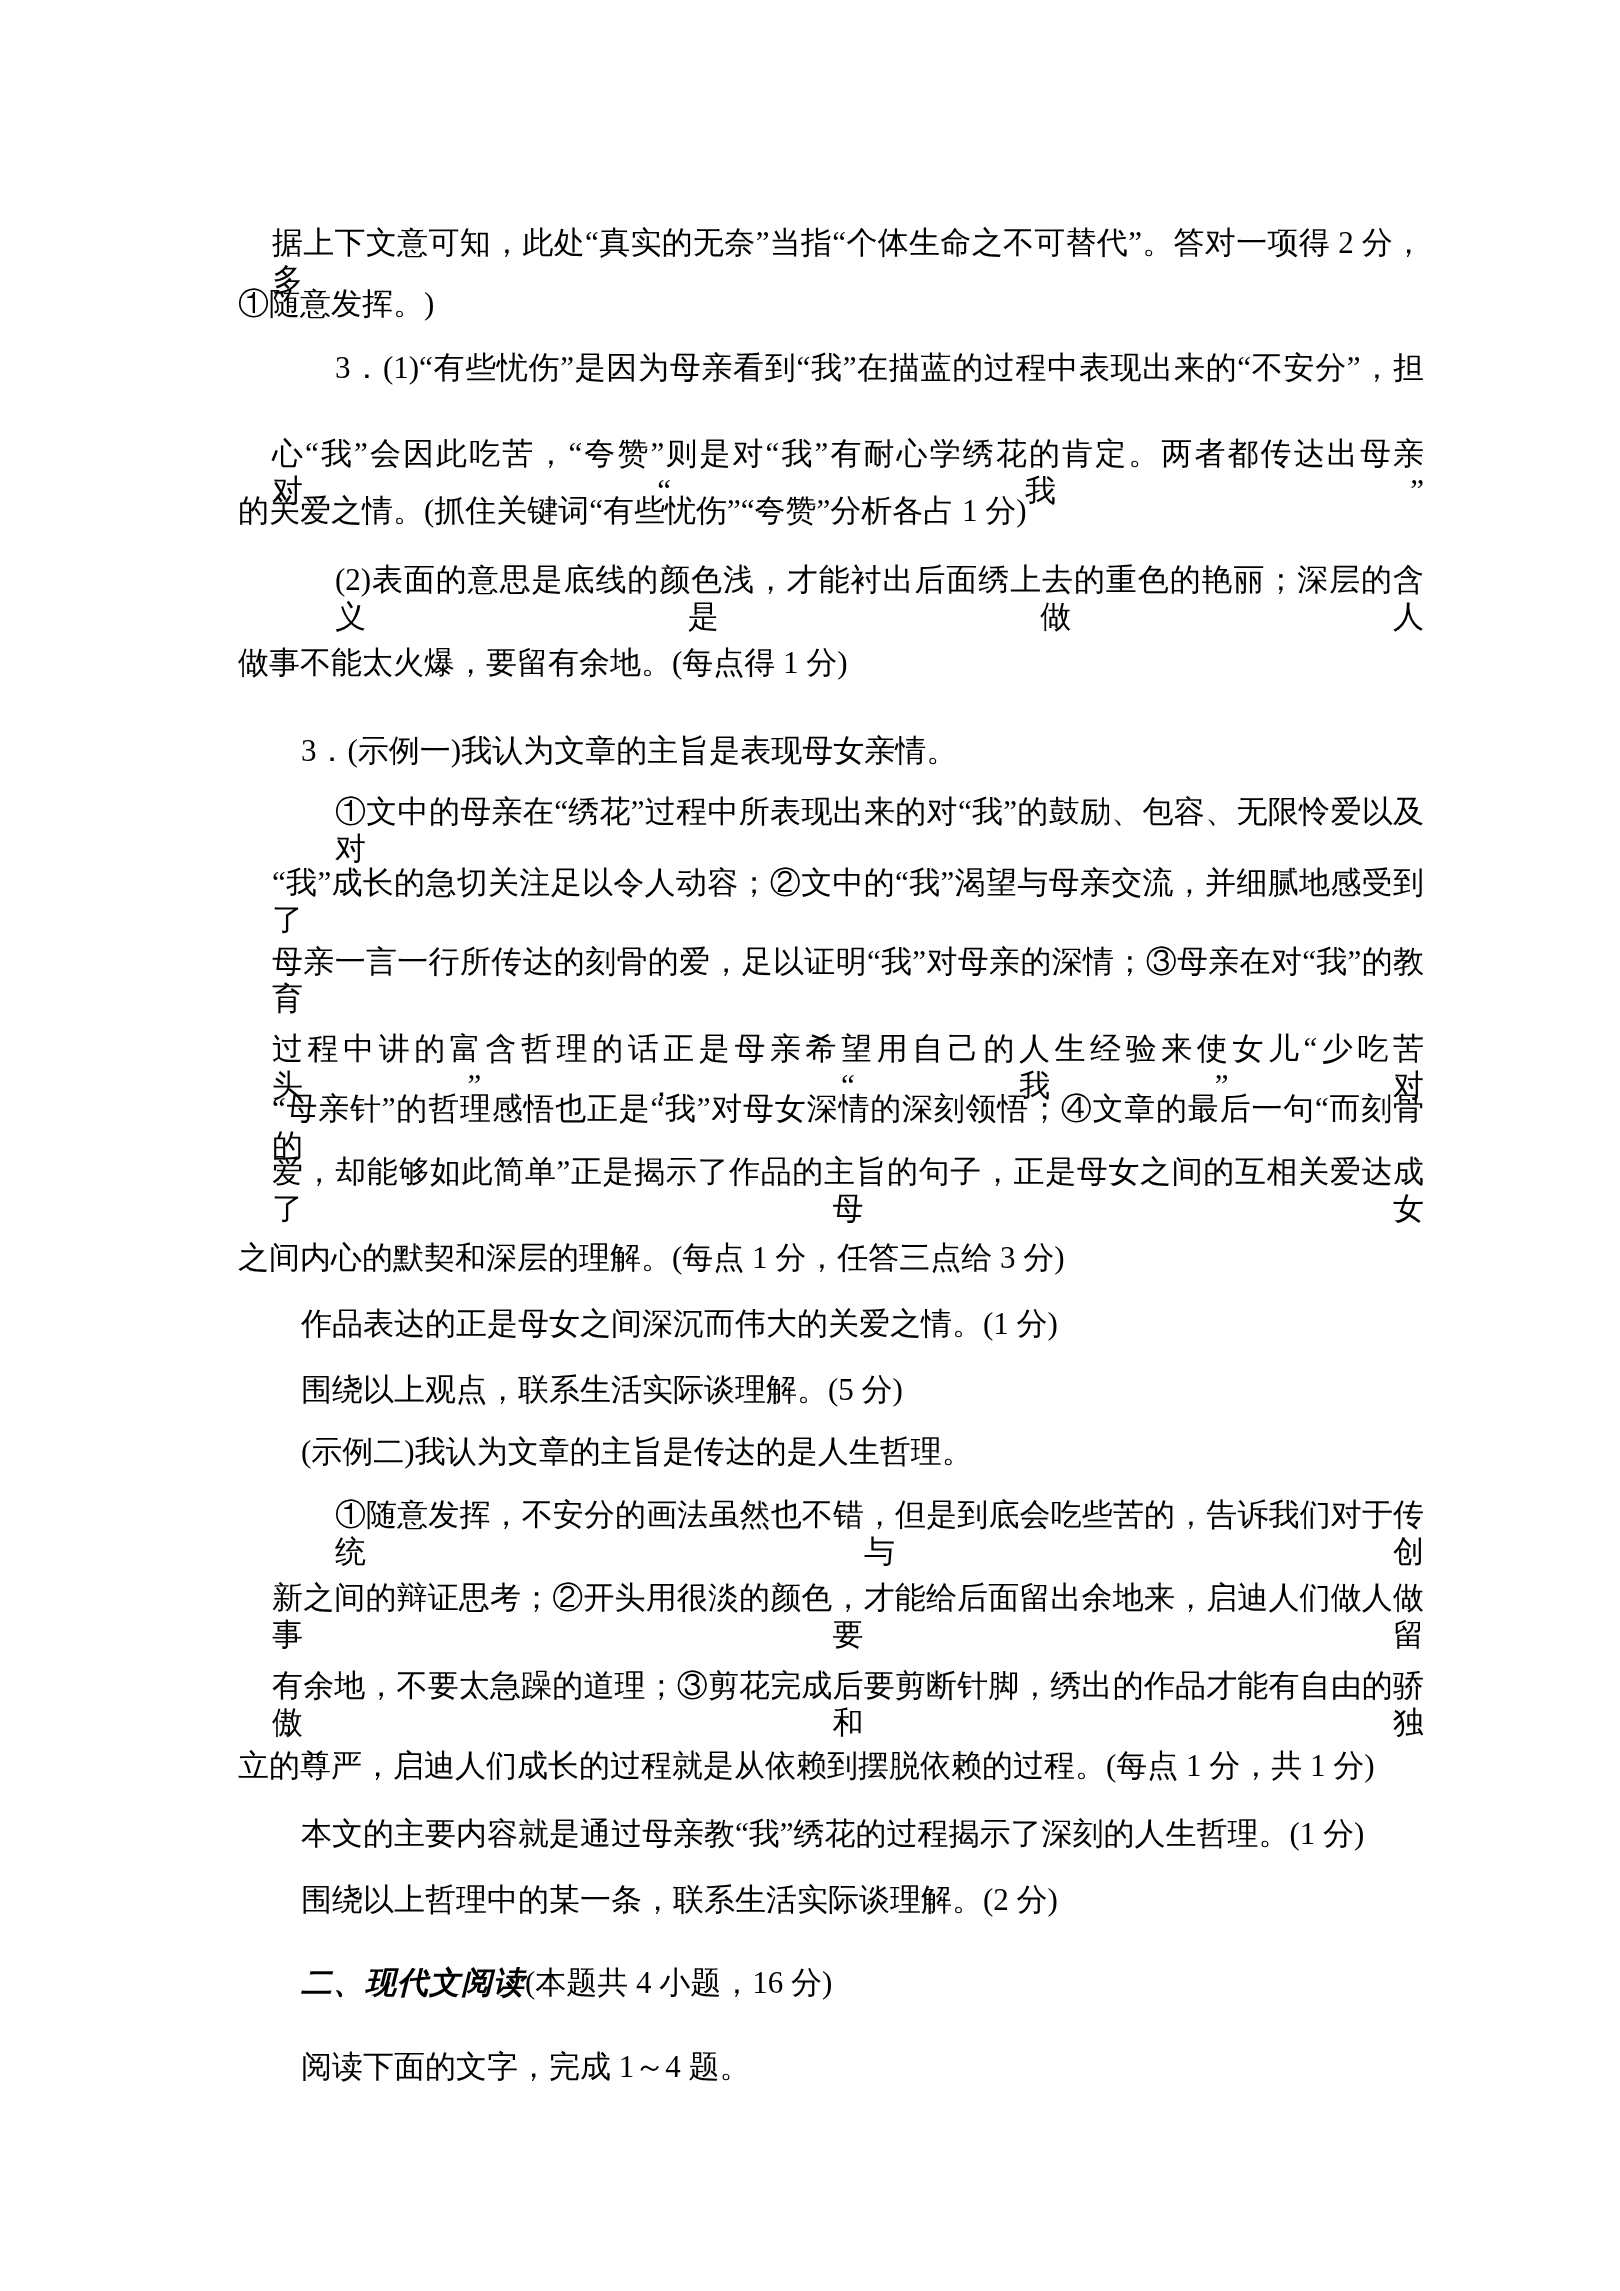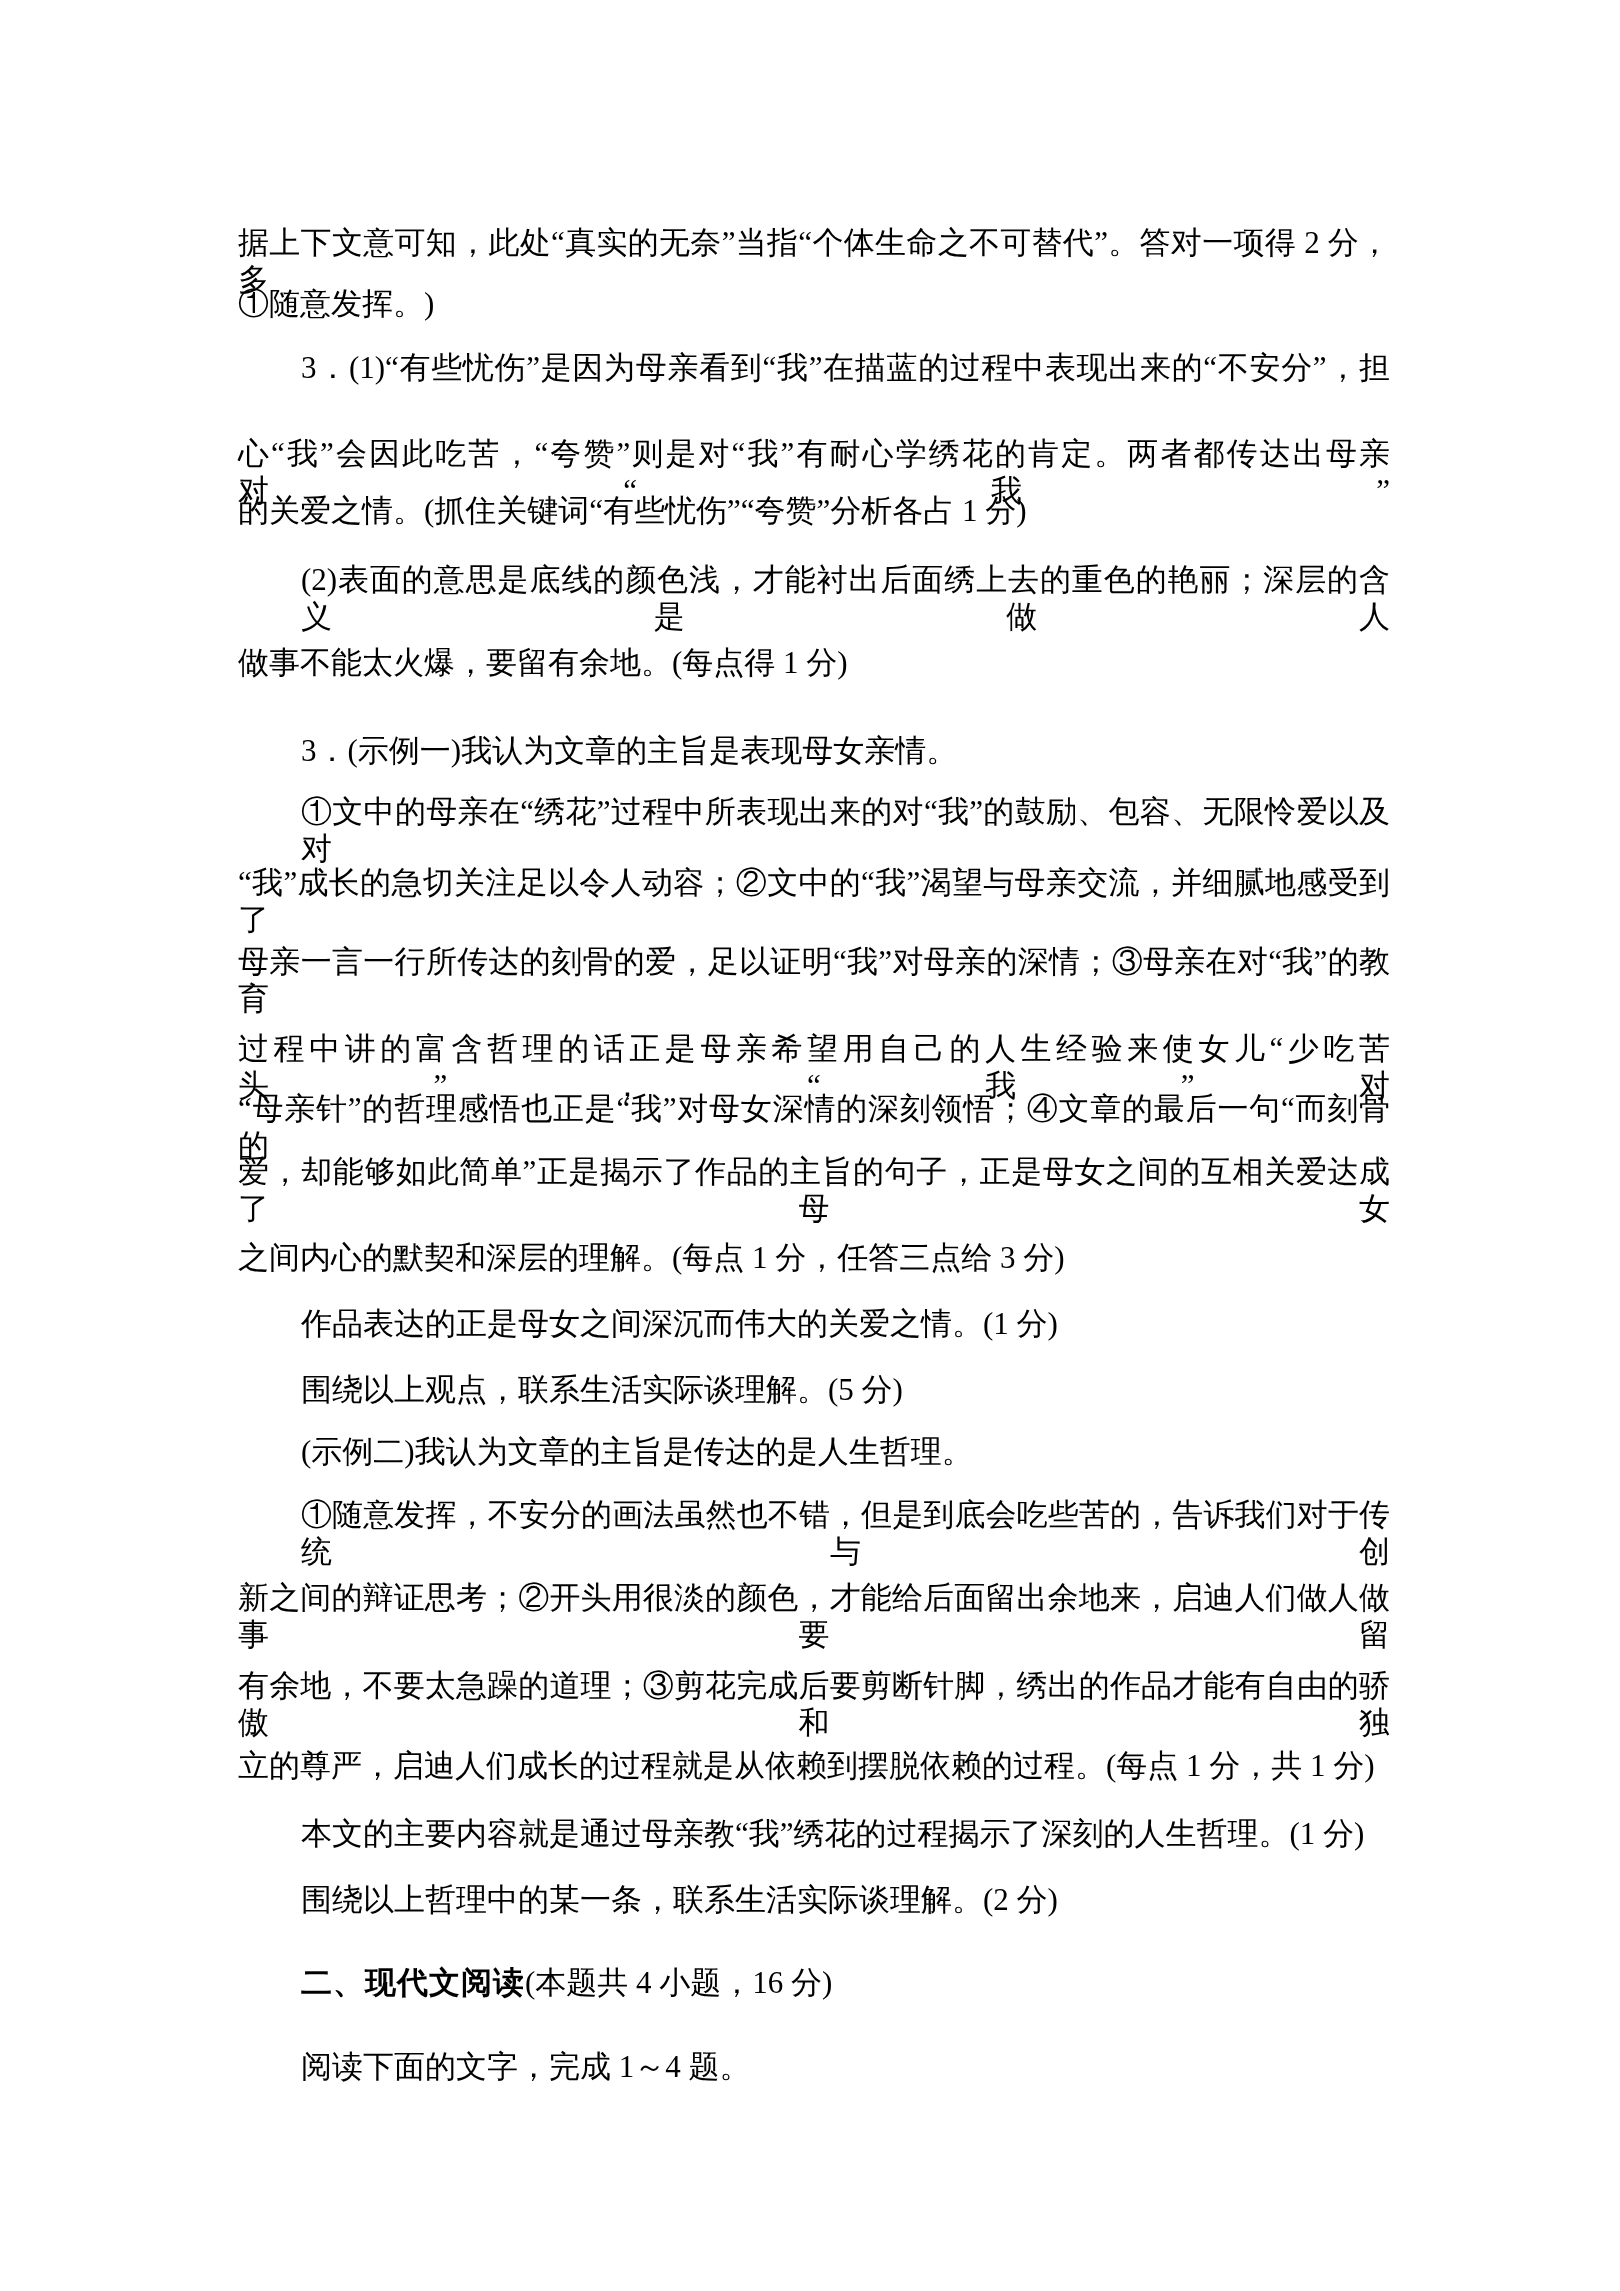--- a/index.html
+++ b/index.html
@@ -24,30 +24,32 @@
     line-height: 37px;
     white-space: nowrap;
     color: #000000;
   }
   
   .line.full {
     white-space: normal;
     text-align: justify;
     text-align-last: justify;
     text-justify: inter-character;
+    margin-left: 34px;
   }
   
   .line.indent {
     padding-left: 63px;
     width: 1089px;
   }
   .heading-bold {
     font-weight: bold;
     font-family: "Liberation Sans", "DejaVu Sans", sans-serif;
     letter-spacing: 1px;
+    font-style: italic;
   }
 </style>
 </head>
 <body>
 
 <div class="page">
 
   <div class="line full" style="top:224px">据上下文意可知，此处“真实的无奈”当指“个体生命之不可替代”。答对一项得 2 分，多</div>
   <div class="line" style="top:285px">①随意发挥。)</div>
   <div class="line indent full" style="top:349px">3．(1)“有些忧伤”是因为母亲看到“我”在描蓝的过程中表现出来的“不安分”，担</div>

